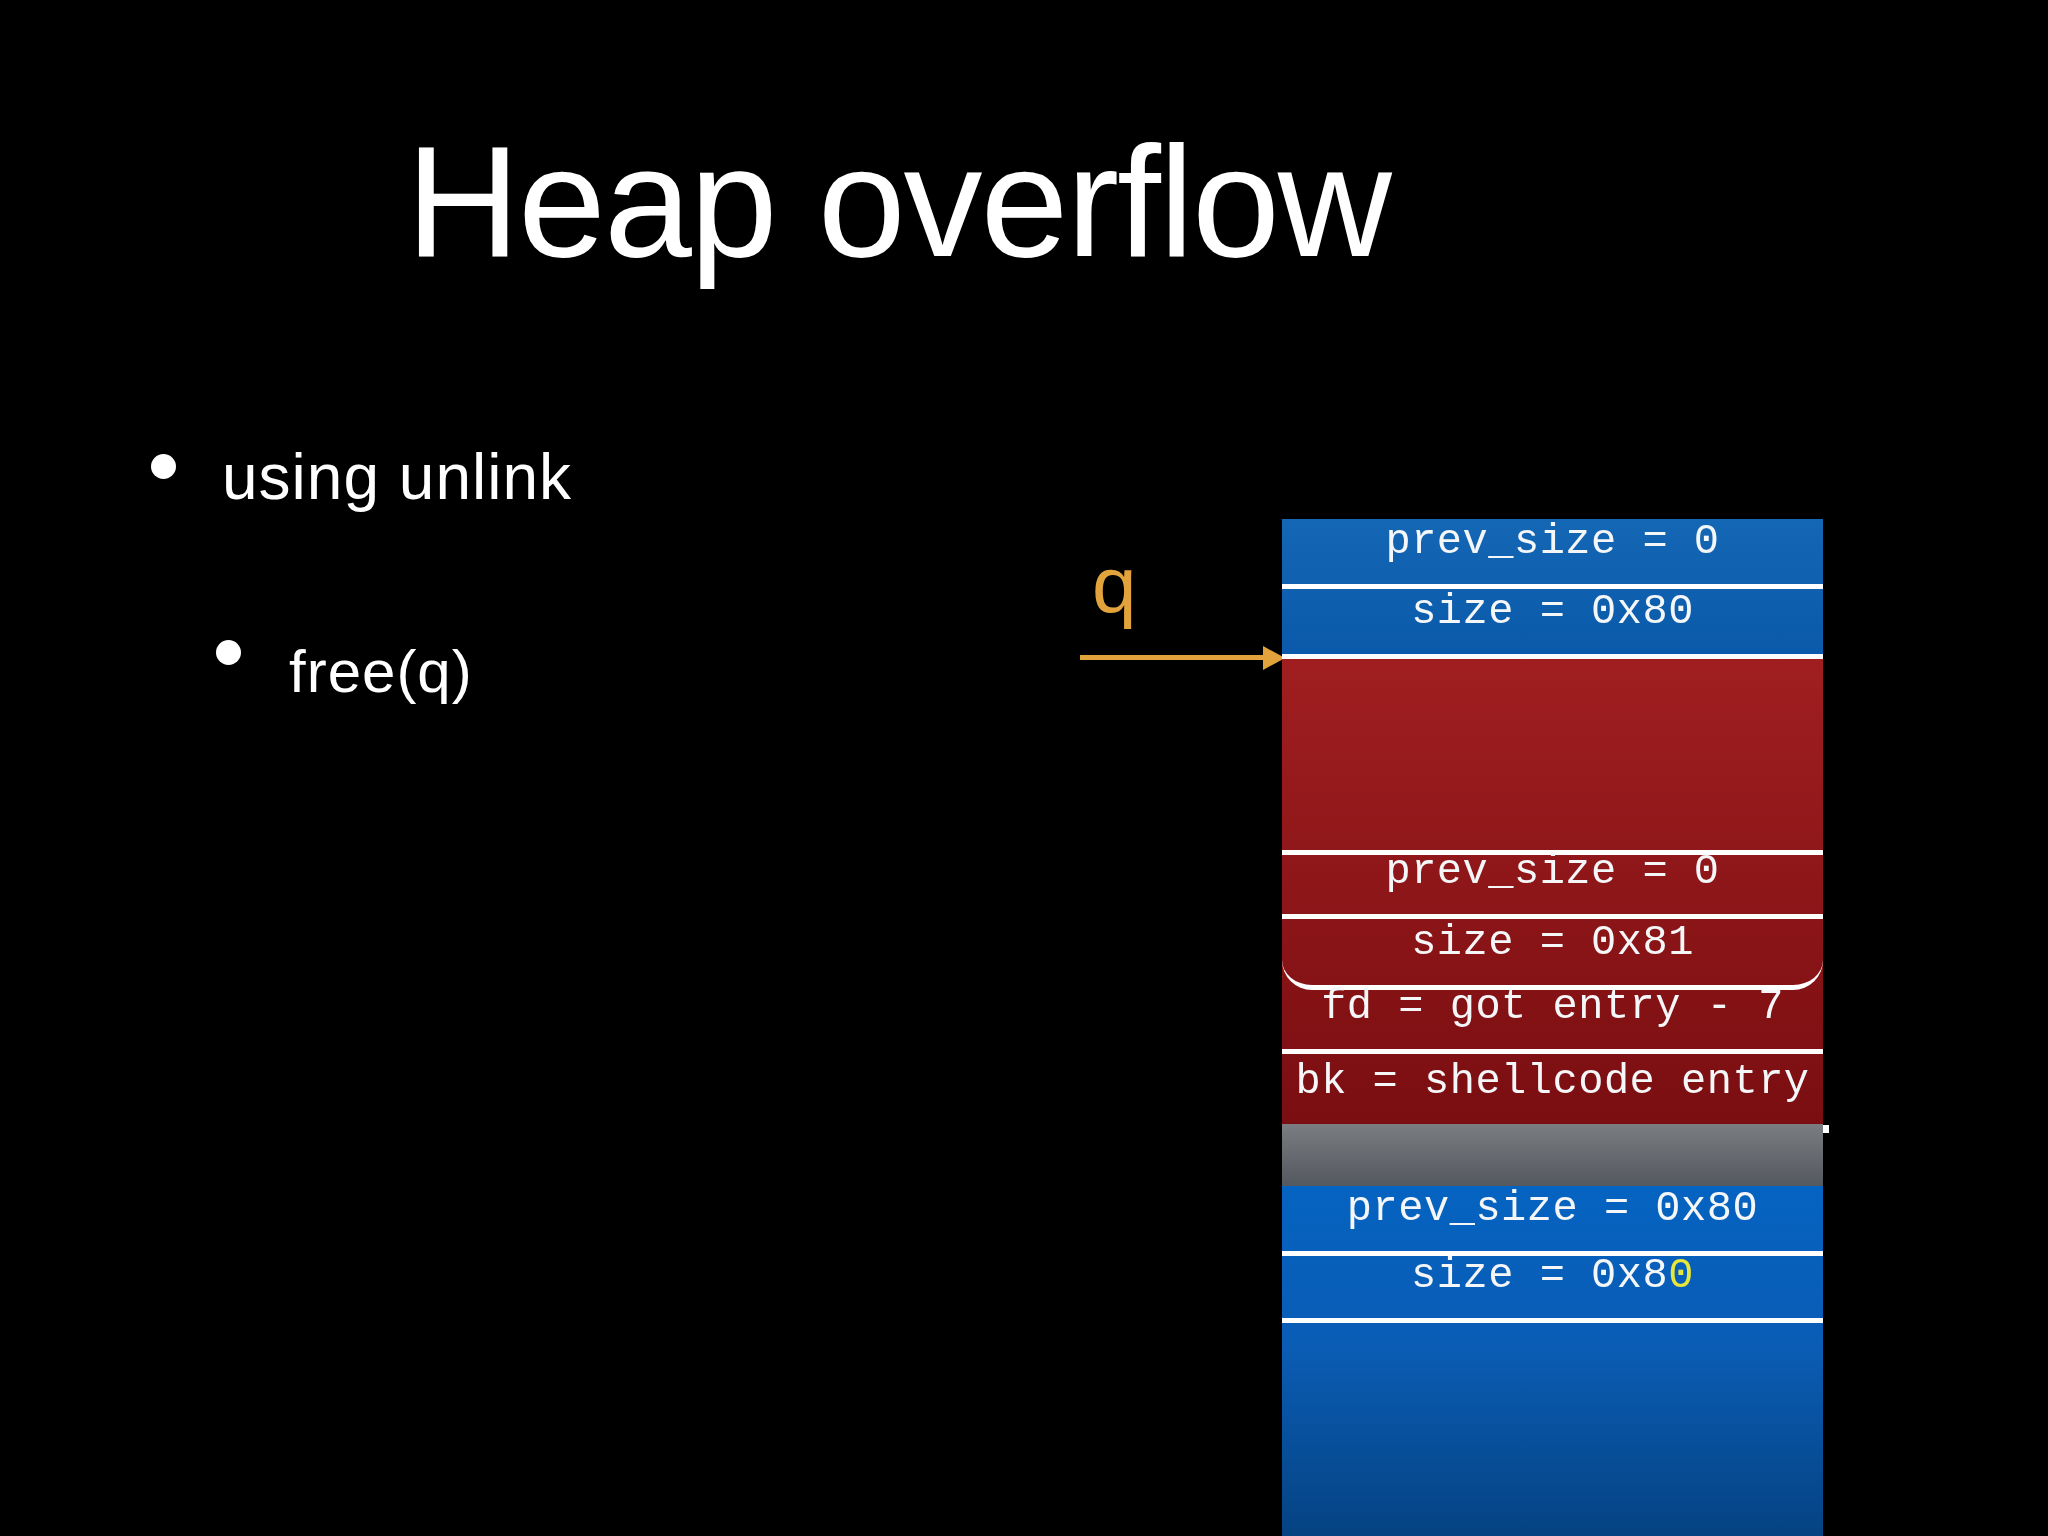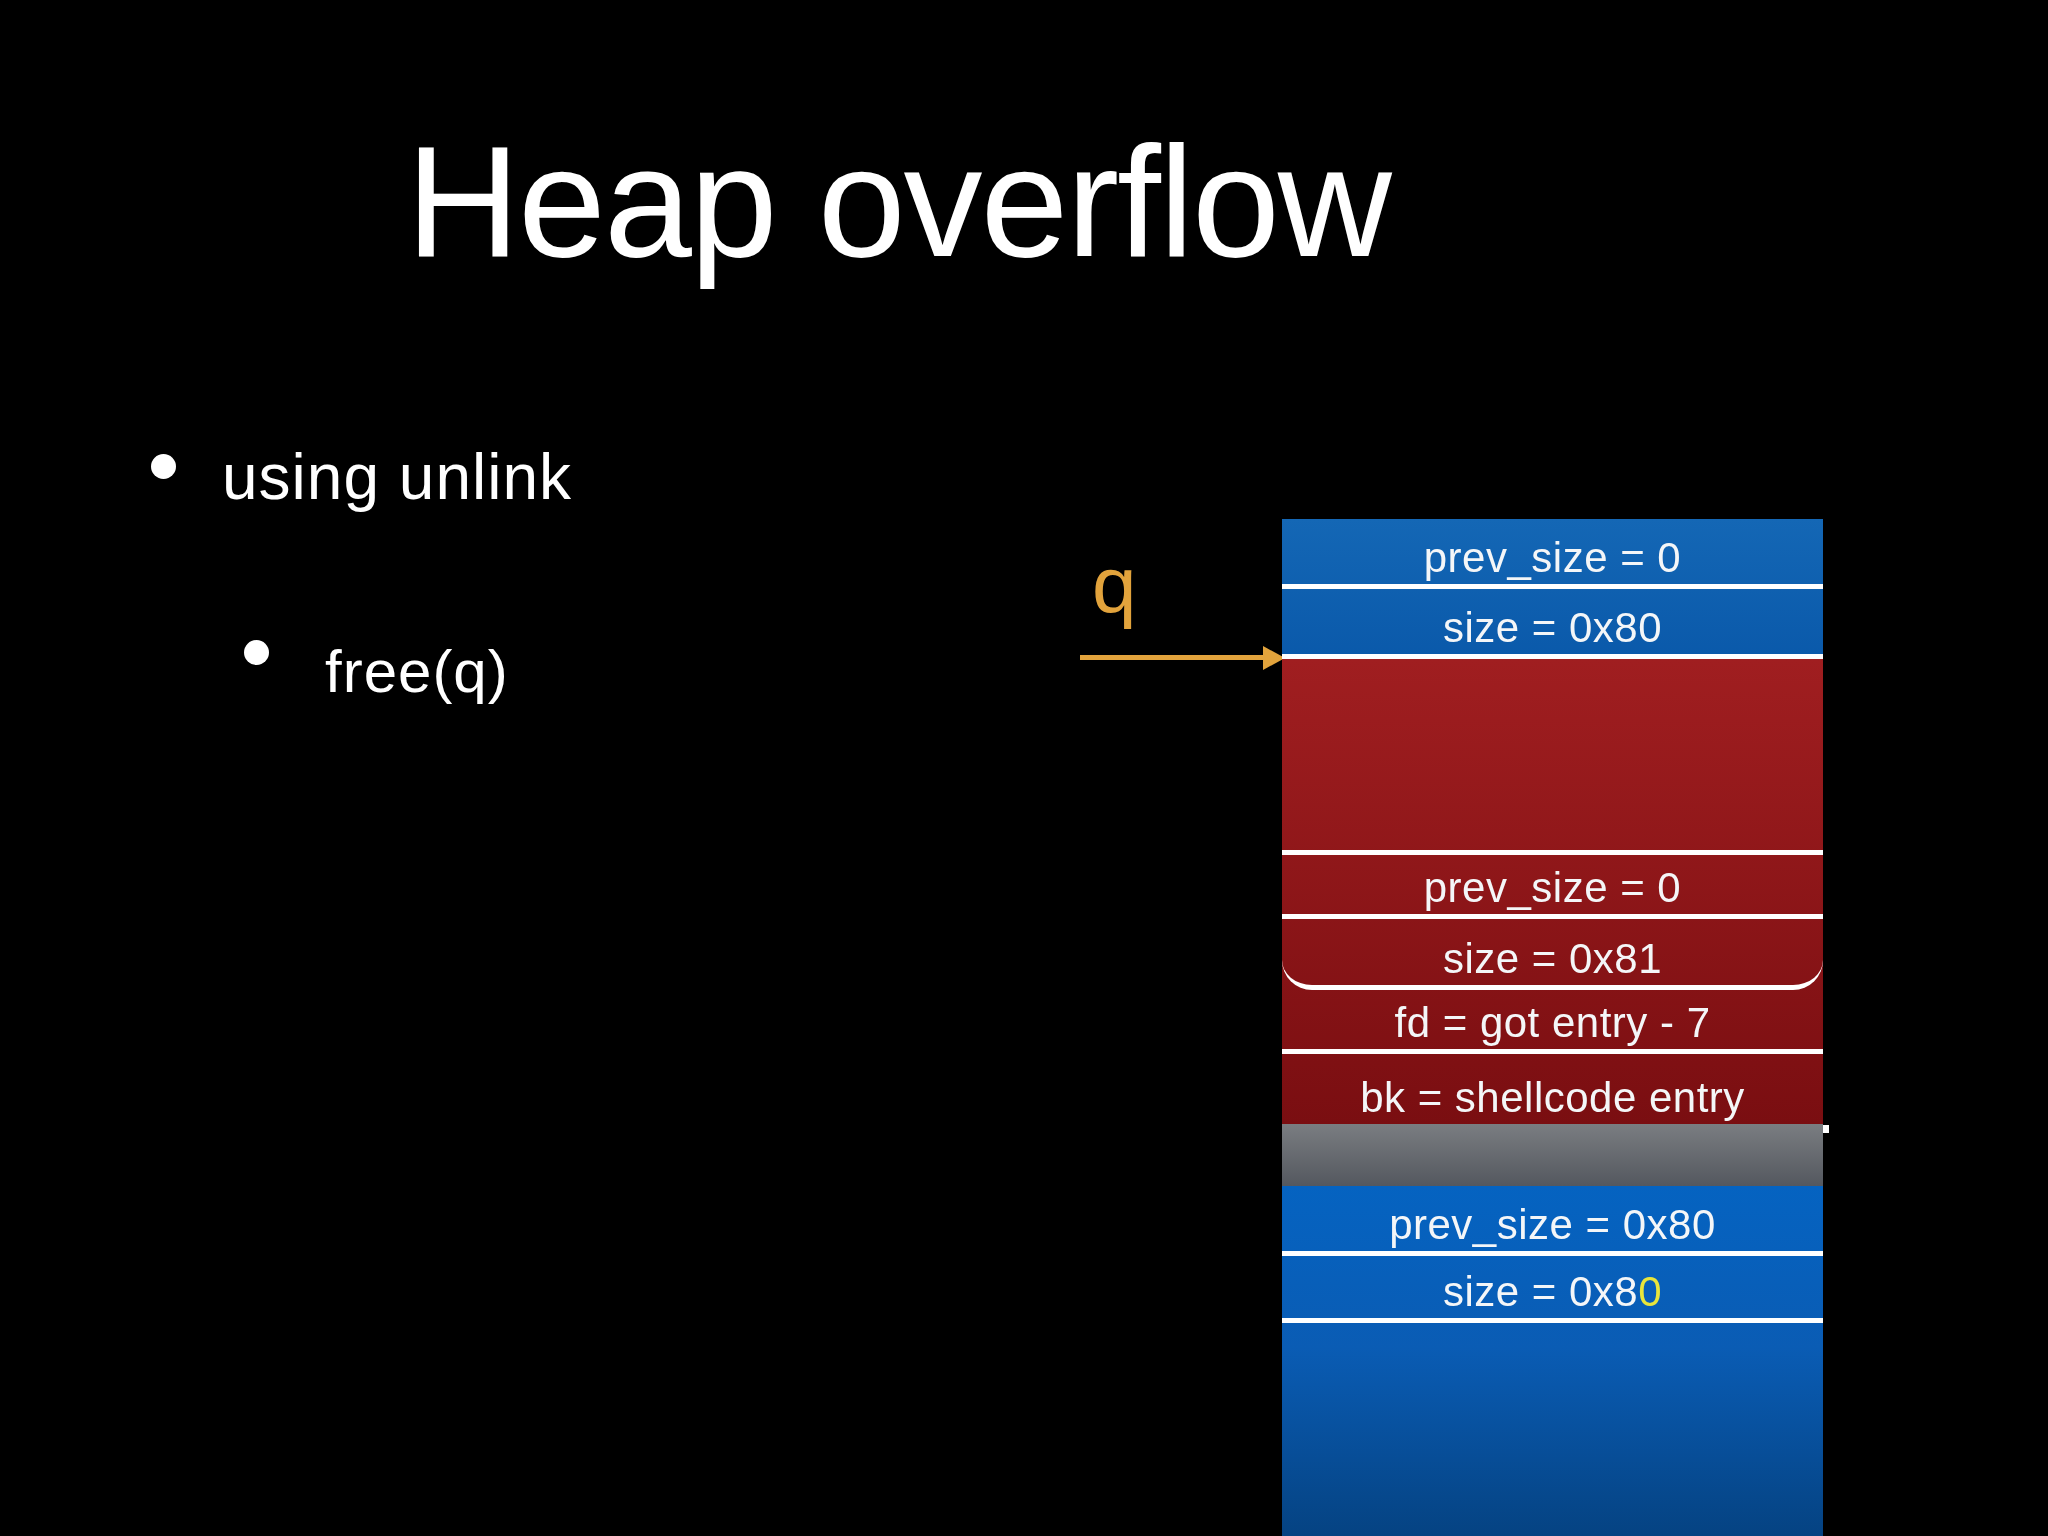--- a/index.html
+++ b/index.html
@@ -17,21 +17,21 @@
   }
 
   
   .bullet { position:absolute; display:flex; align-items:flex-start; color:#ffffff; }
   .bullet .dot {
     border-radius:50%; background:#ffffff; flex:0 0 auto;
   }
   .b1 { left:151px; top:436px; }
   .b1 .dot { width:25px; height:25px; margin-top:18px; margin-right:46px; }
   .b1 .btext { font-size:64px; line-height:1.3; letter-spacing:1px; }
-  .b2 { left:244px; top:633px;gap:8px; }
+  .b2 { left:216px; top:633px; }
   .b2 .dot { width:25px; height:25px; margin-top:7px; margin-right:48px; }
   .b2 .btext { font-size:60px; line-height:1.3; letter-spacing:1px; }
 
   
   .pointer-label {
     position:absolute; left:1092px; top:545px;
     font-size:80px; line-height:1; color:#e2a33c;
   }
   .arrow-line {
     position:absolute; left:1080px; top:655px;
@@ -52,23 +52,24 @@
   }
   .seg { width:100%; }
   .seg-blue1 { height:140px; background:linear-gradient(#1467b5, #0a59aa); }
   .seg-red   { height:465px; background:linear-gradient(#a01e20, #7a0e11); position:relative; }
   .seg-gray  { height:62px;  background:linear-gradient(#7a7d81, #54585f); }
   .seg-blue2 { height:385px; background:linear-gradient(#0563c1 0%, #0a5cb4 42%, #043e79 100%); }
 
   .row {
     box-sizing:border-box; width:100%;
     display:flex; justify-content:center; align-items:flex-end;
-    padding-bottom:3px;
+    padding-bottom:19px;
     color:#f4f6f8; font-size:42px; line-height:1.1; letter-spacing:0.5px;
     white-space:nowrap;
+    font-family:Liberation Mono, monospace;
   }
   .bb { border-bottom:5px solid #ffffff; }
   .h70 { height:70px; } .h64 { height:64px; }
   .h71 { height:71px;border-radius:30px; } .h67 { height:67px; }
   .h196 { height:196px; } .h200 { height:200px; }
 
   .hl { color:#e8e53b; }
 
   
   .nub {

